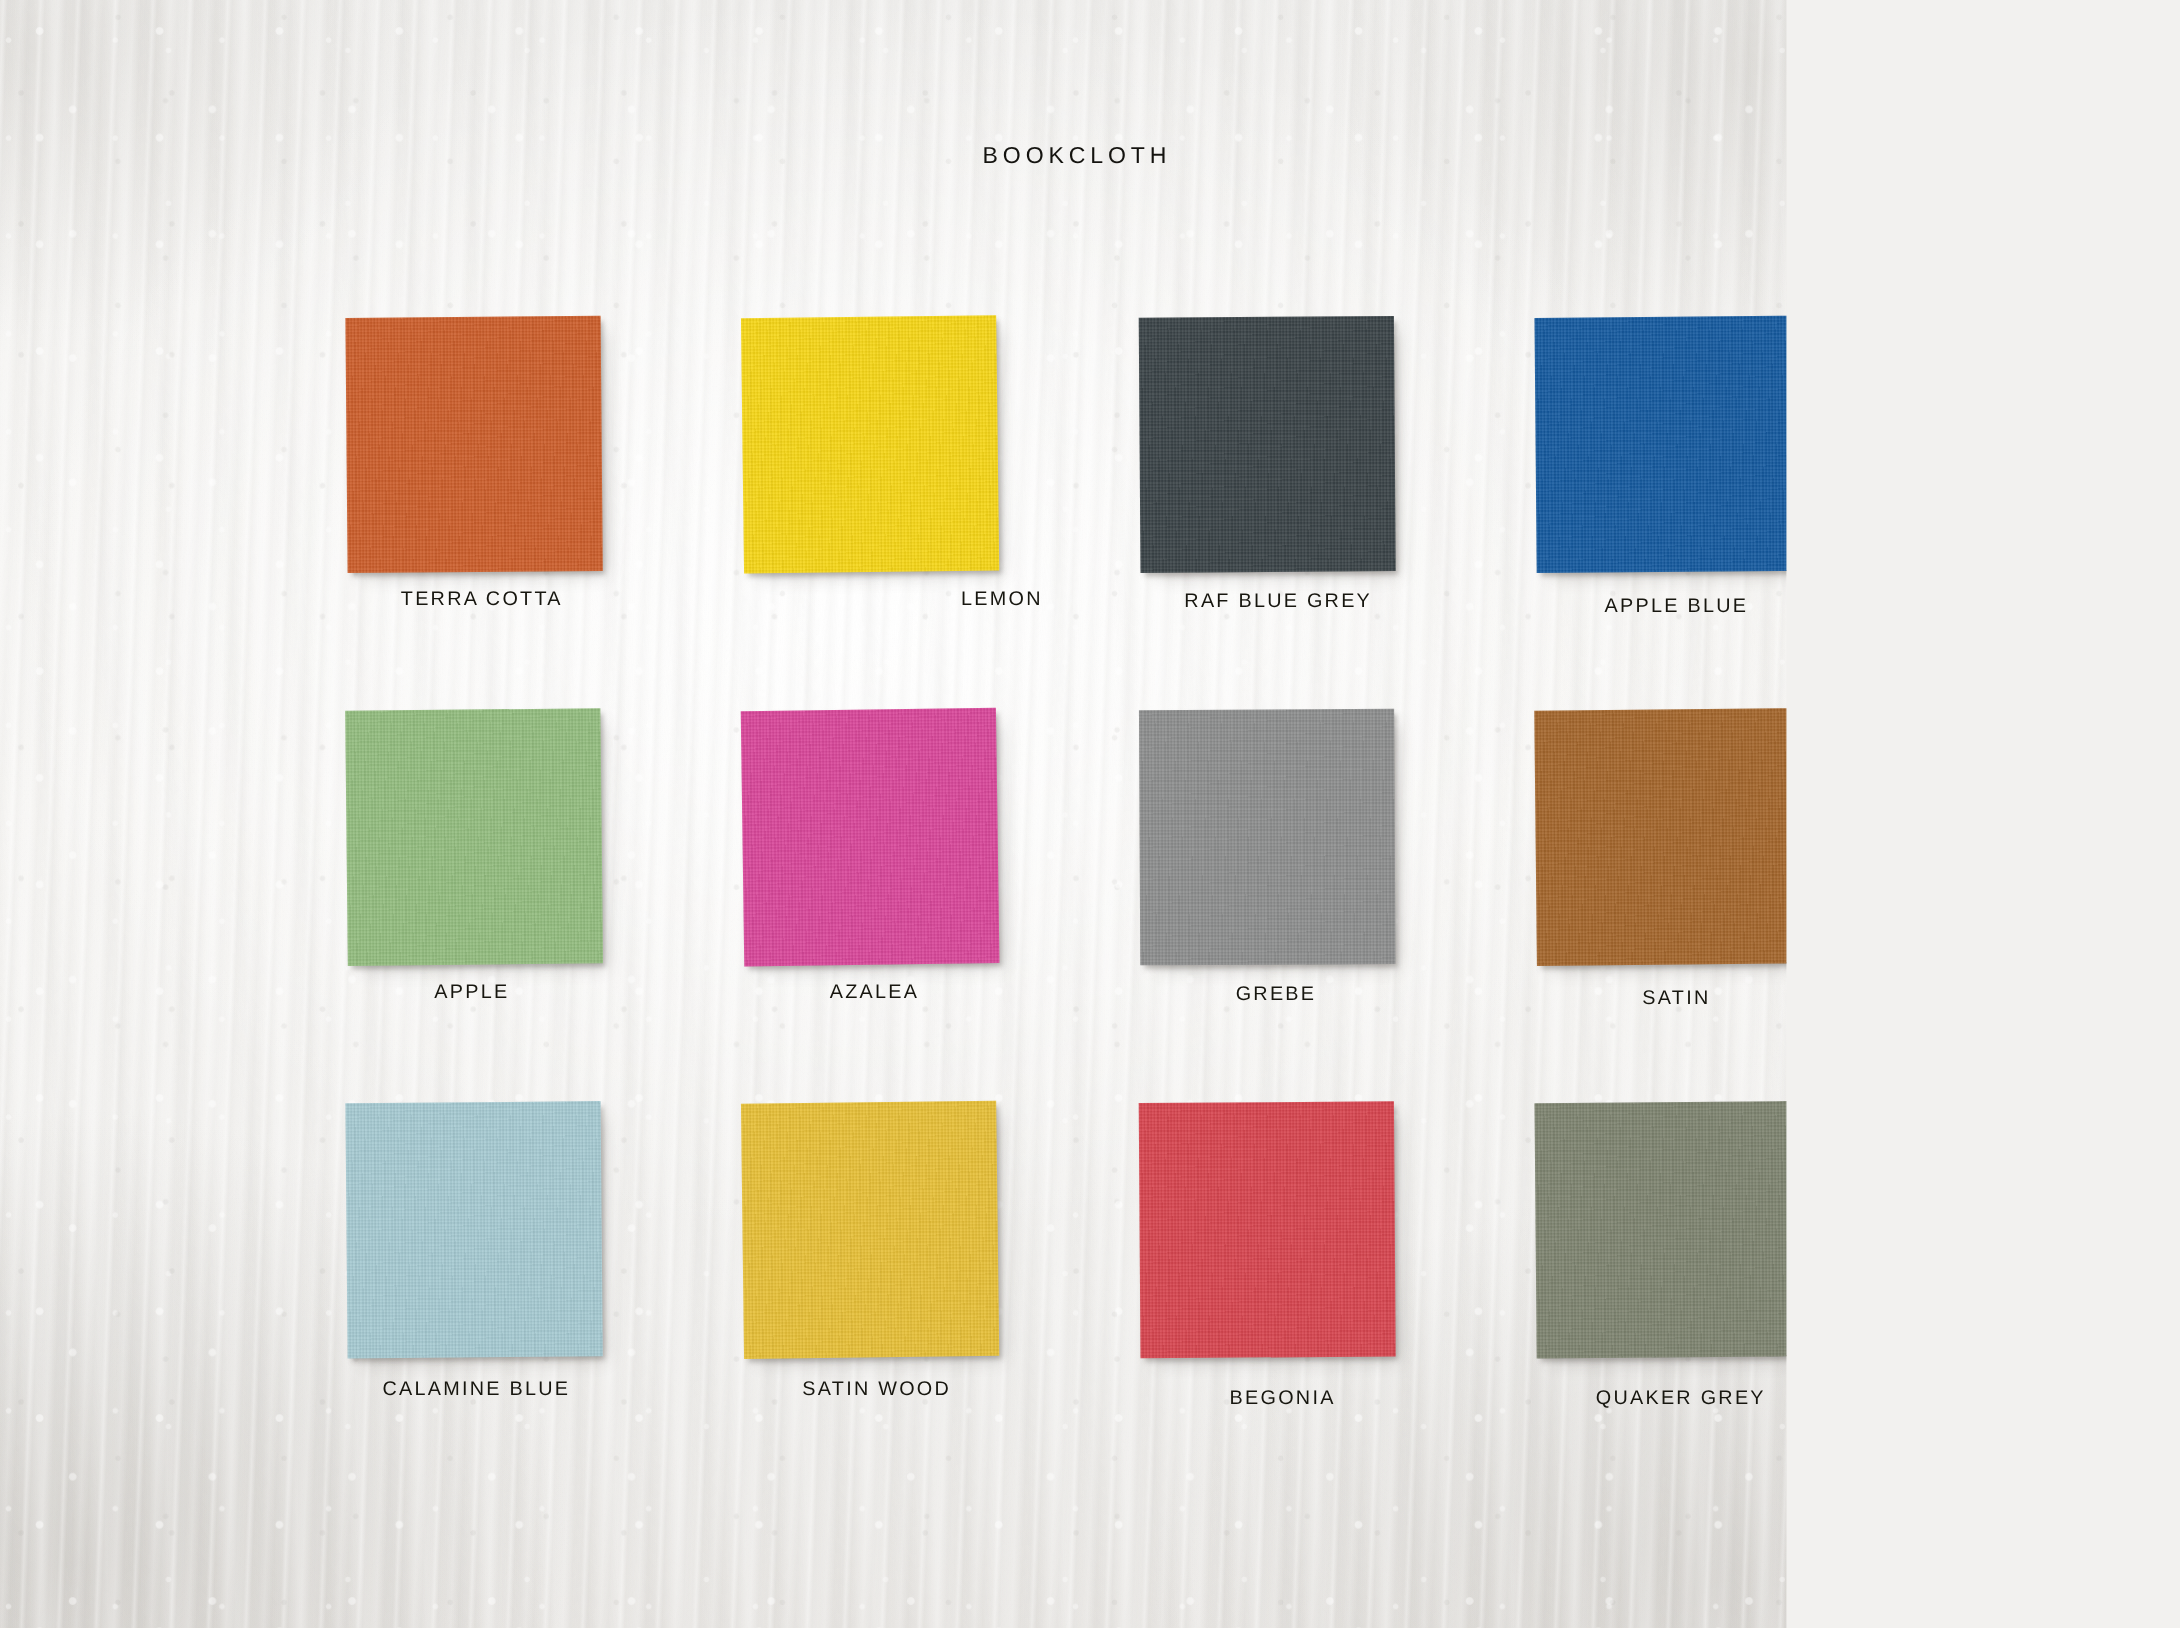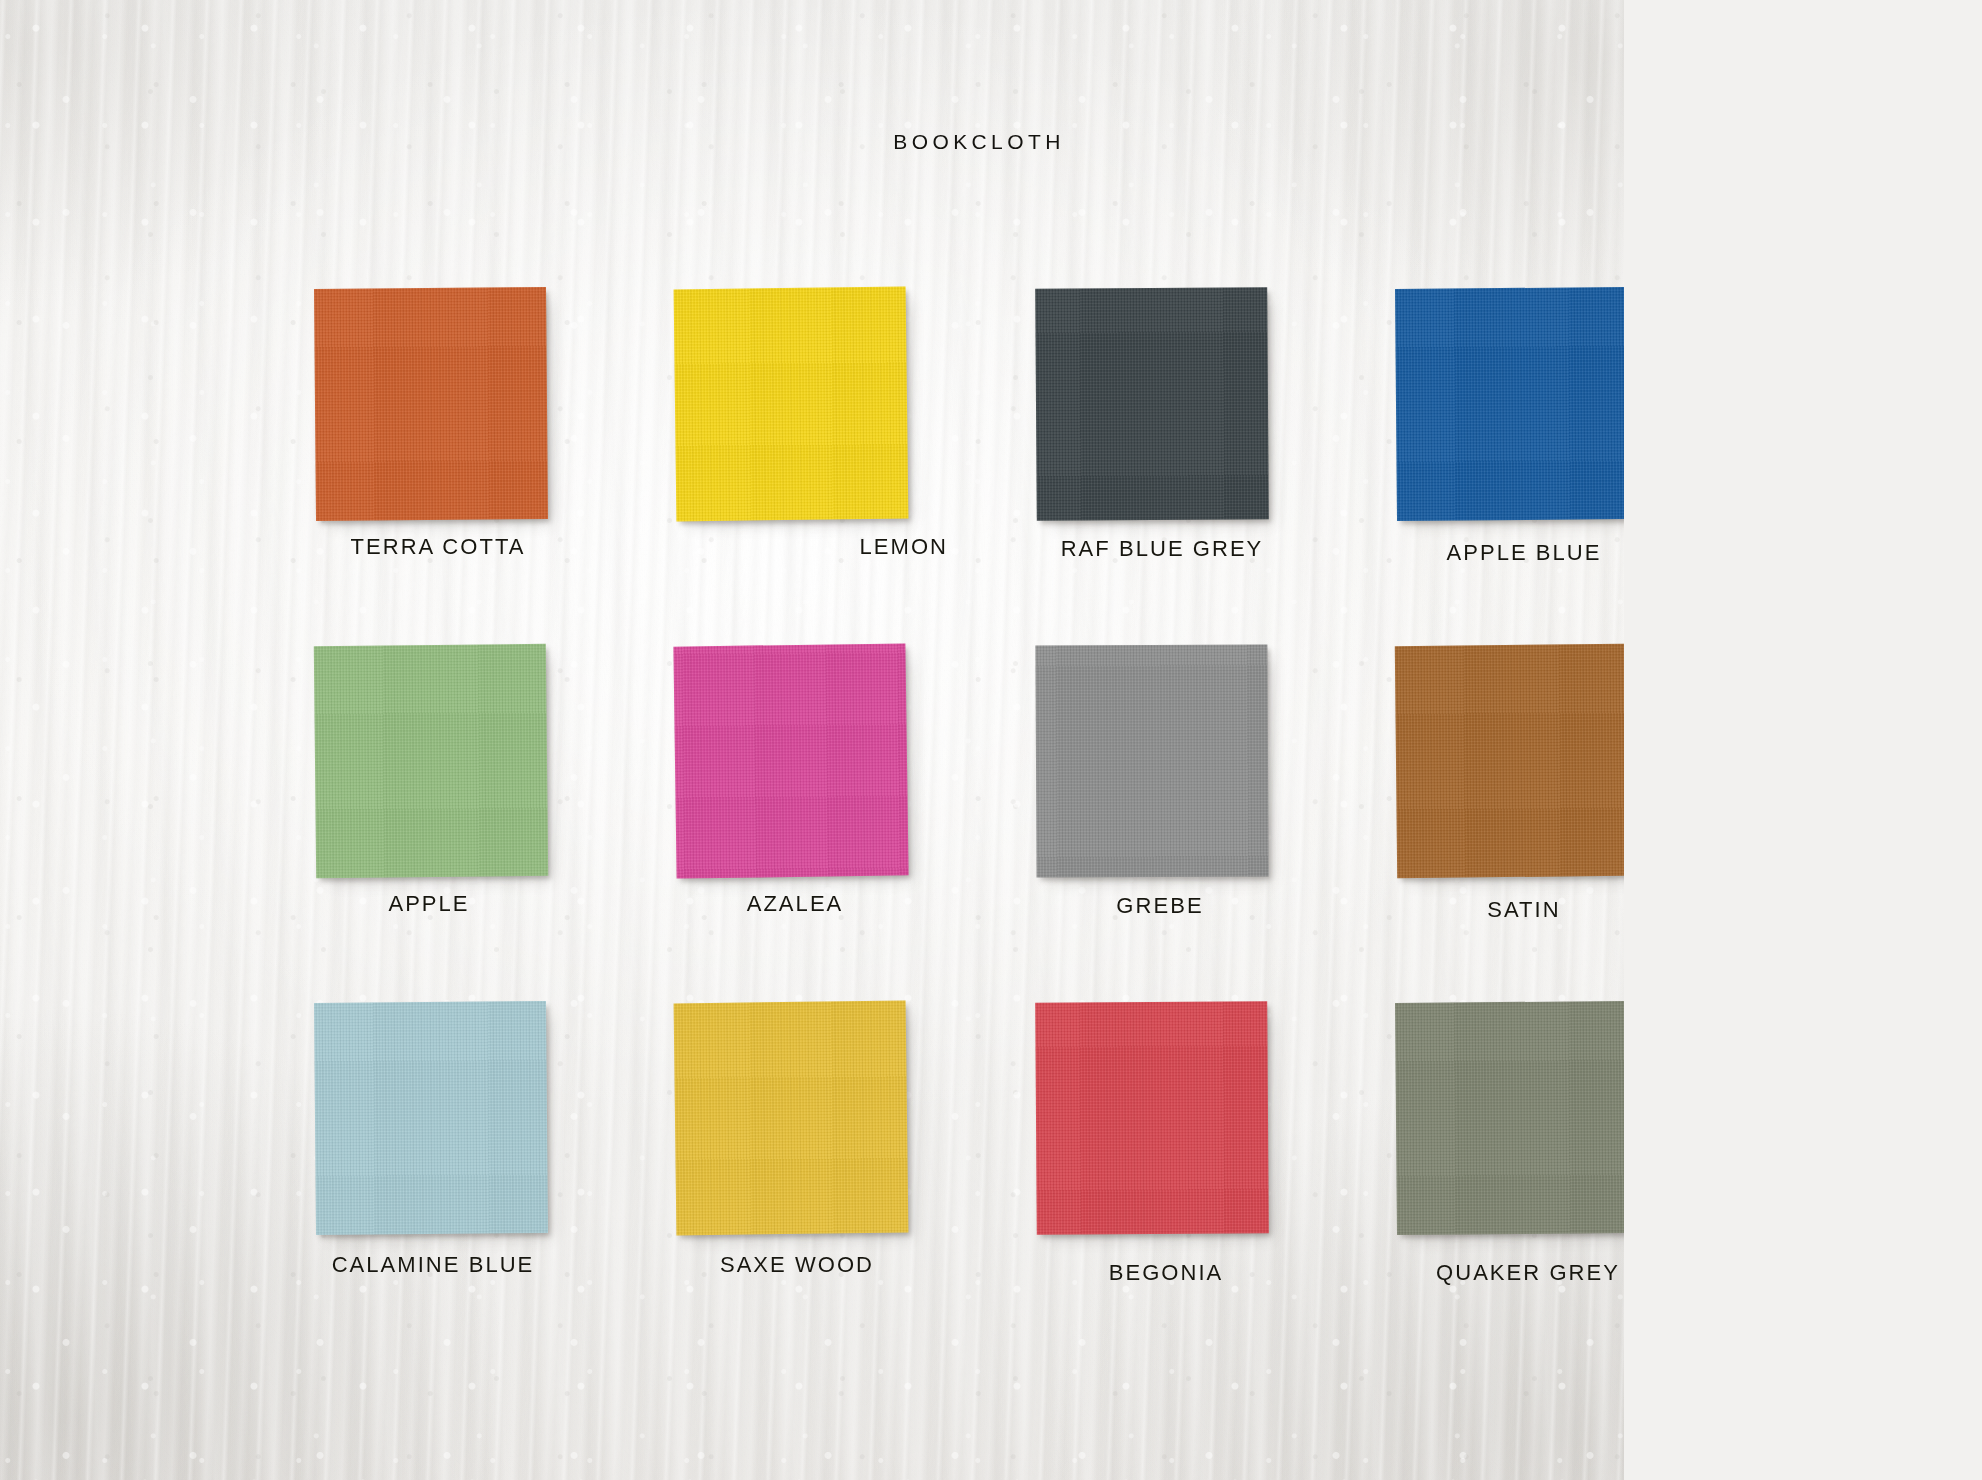--- a/index.html
+++ b/index.html
@@ -136,21 +136,21 @@
       3px 4px 5px -1px rgba(84,80,74,0.34),
       8px 9px 16px -6px rgba(84,80,74,0.24);
   }
 
   .swatch-label {
     position: absolute;
     left: 0;
     top: 252px;
     width: 300px;
     text-align: center;
-    font-size: 22px;
+    font-size: 18px;
     letter-spacing: 2.05px;
     color: #17160f;
     font-weight: 400;
     white-space: nowrap;
     font-family: "Liberation Sans", sans-serif;
   }
 </style>
 </head>
 <body>
 
@@ -210,21 +210,21 @@
       <div class="swatch-cell" style="left: 291px; top: 996px;">
         <div class="swatch-chip-wrap">
           <div class="swatch-chip" title="CALAMINE BLUE" style="background-color: rgb(166, 202, 210); transform: rotate(-0.5deg);"></div>
         </div>
         <div class="swatch-label" style="margin-left: -8px; top: 256px;">CALAMINE BLUE</div>
       </div>
       <div class="swatch-cell" style="left: 651px; top: 996px;">
         <div class="swatch-chip-wrap">
           <div class="swatch-chip" title="SATIN WOOD" style="background-color: rgb(231, 192, 56); transform: rotate(-0.7deg);"></div>
         </div>
-        <div class="swatch-label" style="margin-left: -4px; top: 256px;">SAXE WOOD</div>
+        <div class="swatch-label" style="margin-left: -4px; top: 256px;">SATIN WOOD</div>
       </div>
       <div class="swatch-cell" style="left: 1012px; top: 996px;">
         <div class="swatch-chip-wrap">
           <div class="swatch-chip" title="BEGONIA" style="background-color: rgb(215, 69, 79); transform: rotate(-0.4deg);"></div>
         </div>
         <div class="swatch-label" style="margin-left: 4px; top: 264px;">BEGONIA</div>
       </div>
       <div class="swatch-cell" style="left: 1372px; top: 996px;">
         <div class="swatch-chip-wrap">
           <div class="swatch-chip" title="QUAKER GREY" style="background-color: rgb(126, 132, 112); transform: rotate(-0.5deg);"></div>

